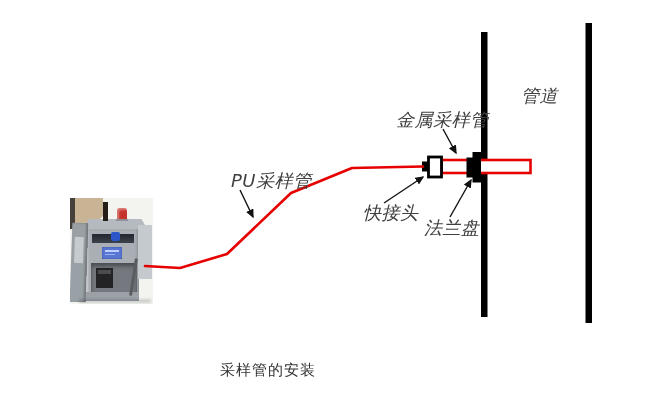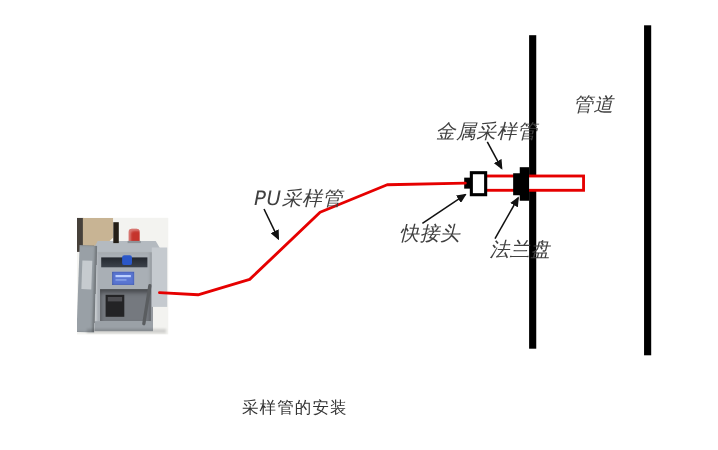--- a/index.html
+++ b/index.html
@@ -98,16 +98,16 @@
     <line x1="240" y1="190" x2="253" y2="217" stroke="#111" stroke-width="1.4" marker-end="url(#ah)"></line>
     <line x1="443" y1="129" x2="456" y2="153" stroke="#111" stroke-width="1.4" marker-end="url(#ah)"></line>
     <line x1="384" y1="203" x2="423" y2="177" stroke="#111" stroke-width="1.4" marker-end="url(#ah)"></line>
     <line x1="450" y1="217" x2="471" y2="180" stroke="#111" stroke-width="1.4" marker-end="url(#ah)"></line>
   </svg>
 
   <div class="lbl" style="left:214px;top:171px;margin-left:17px;">PU采样管</div>
   <div class="lbl" style="left:396px;top:110px;">金属采样管</div>
   <div class="lbl" style="left:521px;top:86px;">管道</div>
   <div class="lbl" style="left:363px;top:203px;">快接头</div>
-  <div class="lbl" style="left:424px;top:218px;margin-left:21px;">法兰盘</div>
+  <div class="lbl" style="left:424px;top:218px;">法兰盘</div>
 
   <div class="caption">采样管的安装</div>
 </div>
 
 </body></html>

